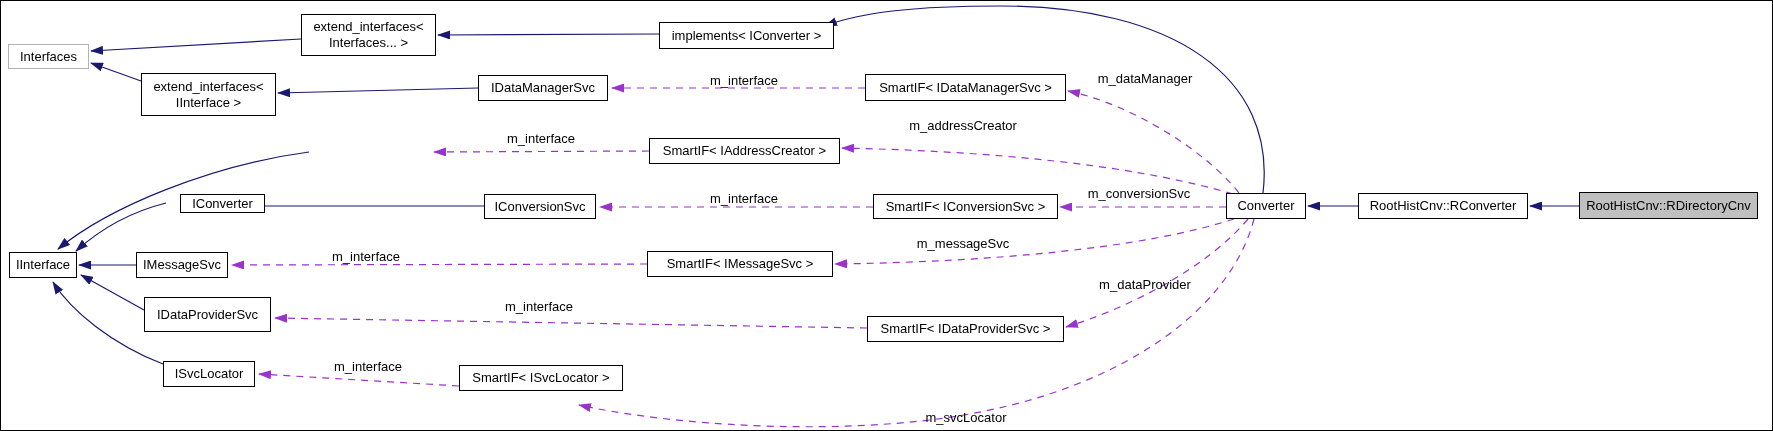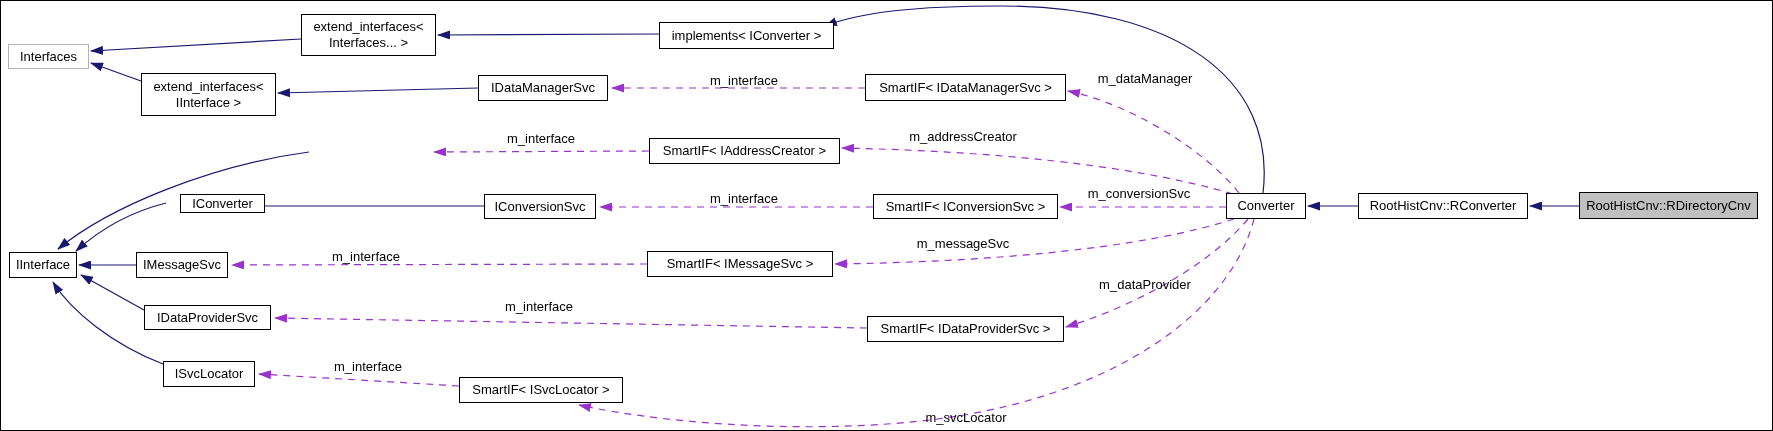--- a/index.html
+++ b/index.html
@@ -94,32 +94,32 @@
 IInterface &gt;</div>
   <div class="node" style="left:477px;top:74px;width:130px;height:26px">IDataManagerSvc</div>
   <div class="node" style="left:864px;top:73px;width:201px;height:27px">SmartIF&lt; IDataManagerSvc &gt;</div>
   <div class="node" style="left:648px;top:137px;width:191px;height:26px">SmartIF&lt; IAddressCreator &gt;</div>
   <div class="node" style="left:179px;top:193px;width:85px;height:19px">IConverter</div>
   <div class="node" style="left:483px;top:193px;width:112px;height:25px">IConversionSvc</div>
   <div class="node" style="left:872px;top:193px;width:185px;height:25px">SmartIF&lt; IConversionSvc &gt;</div>
   <div class="node" style="left:8px;top:251px;width:68px;height:26px">IInterface</div>
   <div class="node" style="left:135px;top:251px;width:92px;height:26px">IMessageSvc</div>
   <div class="node" style="left:646px;top:250px;width:186px;height:26px">SmartIF&lt; IMessageSvc &gt;</div>
-  <div class="node" style="left:143px;top:304px;width:127px;height:25px">IDataProviderSvc</div>
+  <div class="node" style="left:143px;top:296px;width:127px;height:35px">IDataProviderSvc</div>
   <div class="node" style="left:866px;top:315px;width:197px;height:26px">SmartIF&lt; IDataProviderSvc &gt;</div>
   <div class="node" style="left:162px;top:360px;width:92px;height:26px">ISvcLocator</div>
-  <div class="node" style="left:458px;top:376px;width:164px;height:26px">SmartIF&lt; ISvcLocator &gt;</div>
+  <div class="node" style="left:458px;top:364px;width:164px;height:26px">SmartIF&lt; ISvcLocator &gt;</div>
   <div class="node" style="left:1225px;top:192px;width:80px;height:26px">Converter</div>
   <div class="node" style="left:1357px;top:192px;width:170px;height:26px">RootHistCnv::RConverter</div>
   <div class="node focus" style="left:1578px;top:191px;width:179px;height:27px">RootHistCnv::RDirectoryCnv</div>
 
   <div class="edge-label" style="left:743px;top:73px">m_interface</div>
   <div class="edge-label" style="left:1144px;top:71px">m_dataManager</div>
   <div class="edge-label" style="left:540px;top:131px">m_interface</div>
-  <div class="edge-label" style="left:962px;top:129px">m_addressCreator</div>
+  <div class="edge-label" style="left:962px;top:118px">m_addressCreator</div>
   <div class="edge-label" style="left:743px;top:191px">m_interface</div>
   <div class="edge-label" style="left:1138px;top:186px">m_conversionSvc</div>
   <div class="edge-label" style="left:365px;top:249px">m_interface</div>
   <div class="edge-label" style="left:962px;top:236px">m_messageSvc</div>
   <div class="edge-label" style="left:538px;top:299px">m_interface</div>
   <div class="edge-label" style="left:1144px;top:277px">m_dataProvider</div>
   <div class="edge-label" style="left:367px;top:359px">m_interface</div>
   <div class="edge-label" style="left:965px;top:410px">m_svcLocator</div>
 
 </div>

